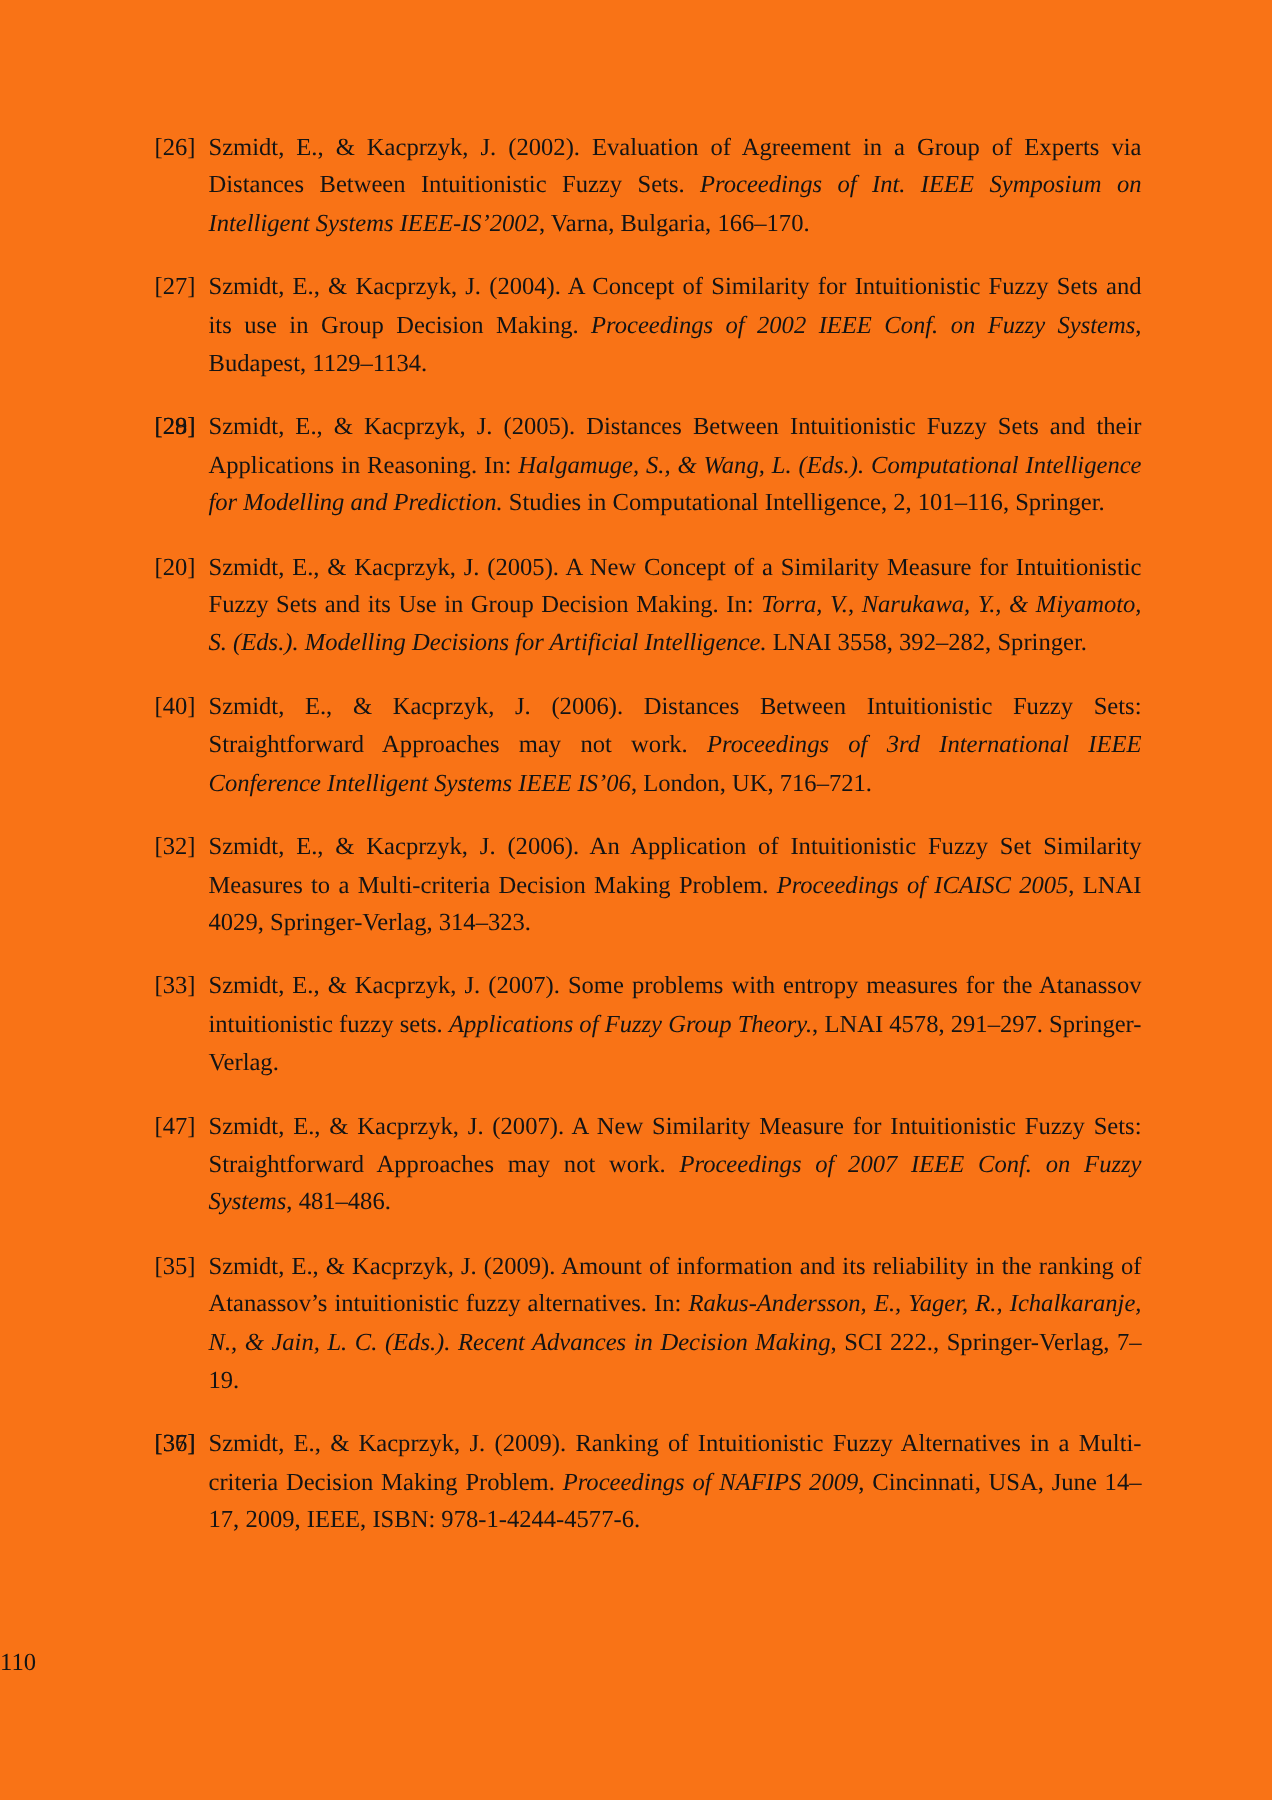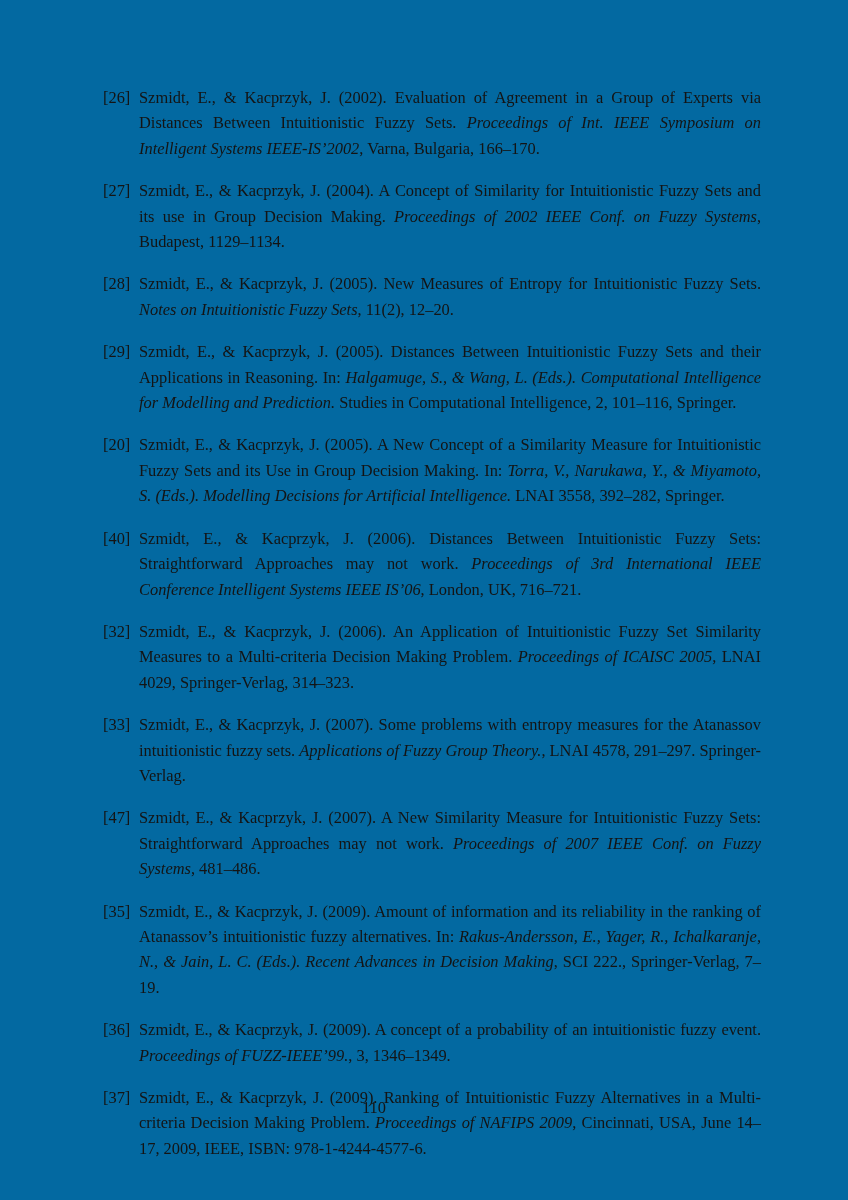--- a/index.html
+++ b/index.html
@@ -1,38 +1,38 @@
 <!DOCTYPE html>
 <html><head>
 <meta charset="utf-8">
 <style>
   html, body { margin: 0; padding: 0; background: #ffffff; }
   body { width: 848px; height: 1200px; position: relative; overflow: hidden; }
   .page {
-    position: absolute; left: 0; top: 0; width: 848px; height: 1200px; background: #0369a1;
+    position: absolute; left: 0; top: 0; width: 848px; height: 1200px; background: #f97316;
     font-family: "Liberation Serif", "DejaVu Serif", serif; color: #141414;
   }
   .refs { position: absolute; left: 103px; top: 85px; width: 658px; }
   .ref { position: relative; padding-left: 36px; font-size: 16.4px; line-height: 25.4px; text-align: justify; margin-bottom: 17px; }
   .ref .num { position: absolute; left: 0; top: 0; }
   .ref i { font-style: italic; }
-  .page-number { position: absolute; left: 0; width: 748px; top: 1098px; text-align: center; font-size: 16.4px; }
+  .page-number { position: absolute; left: 0; width: 748px; top: 1098px; text-align: left; font-size: 16.4px; }
 </style>
 </head>
 <body>
 
 <div class="page">
   <div class="refs">
       <div class="ref"><span class="num">[26]</span><span><span>Szmidt, E., &amp; Kacprzyk, J. (2002). Evaluation of Agreement in a Group of Experts via Distances Between Intuitionistic Fuzzy Sets. </span><i>Proceedings of Int. IEEE Symposium on Intelligent Systems IEEE-IS’2002</i><span>, Varna, Bulgaria, 166–170.</span></span></div>
       <div class="ref"><span class="num">[27]</span><span><span>Szmidt, E., &amp; Kacprzyk, J. (2004). A Concept of Similarity for Intuitionistic Fuzzy Sets and its use in Group Decision Making. </span><i>Proceedings of 2002 IEEE Conf. on Fuzzy Systems</i><span>, Budapest, 1129–1134.</span></span></div>
-      <div class="ref"><span class="num">[28]</span><span><span>Szmidt, E., &amp; Kacprzyk, J. (2005). New Measures of Entropy for Intuitionistic Fuzzy Sets. </span><i>Notes on Intuitionistic Fuzzy Sets</i><span>, 11(2), 12–20.</span></span></div>
+      <div class="ref"><span class="num">[28]</span></div>
       <div class="ref"><span class="num">[29]</span><span><span>Szmidt, E., &amp; Kacprzyk, J. (2005). Distances Between Intuitionistic Fuzzy Sets and their Applications in Reasoning. In: </span><i>Halgamuge, S., &amp; Wang, L. (Eds.). Computational Intelligence for Modelling and Prediction.</i><span> Studies in Computational Intelligence, 2, 101–116, Springer.</span></span></div>
       <div class="ref"><span class="num">[20]</span><span><span>Szmidt, E., &amp; Kacprzyk, J. (2005). A New Concept of a Similarity Measure for Intuitionistic Fuzzy Sets and its Use in Group Decision Making. In: </span><i>Torra, V., Narukawa, Y., &amp; Miyamoto, S. (Eds.). Modelling Decisions for Artificial Intelligence.</i><span> LNAI 3558, 392–282, Springer.</span></span></div>
       <div class="ref"><span class="num">[40]</span><span><span>Szmidt, E., &amp; Kacprzyk, J. (2006). Distances Between Intuitionistic Fuzzy Sets: Straightforward Approaches may not work. </span><i>Proceedings of 3rd International IEEE Conference Intelligent Systems IEEE IS’06</i><span>, London, UK, 716–721.</span></span></div>
       <div class="ref"><span class="num">[32]</span><span><span>Szmidt, E., &amp; Kacprzyk, J. (2006). An Application of Intuitionistic Fuzzy Set Similarity Measures to a Multi-criteria Decision Making Problem. </span><i>Proceedings of ICAISC 2005</i><span>, LNAI 4029, Springer-Verlag, 314–323.</span></span></div>
       <div class="ref"><span class="num">[33]</span><span><span>Szmidt, E., &amp; Kacprzyk, J. (2007). Some problems with entropy measures for the Atanassov intuitionistic fuzzy sets. </span><i>Applications of Fuzzy Group Theory.</i><span>, LNAI 4578, 291–297. Springer-Verlag.</span></span></div>
       <div class="ref"><span class="num">[47]</span><span><span>Szmidt, E., &amp; Kacprzyk, J. (2007). A New Similarity Measure for Intuitionistic Fuzzy Sets: Straightforward Approaches may not work. </span><i>Proceedings of 2007 IEEE Conf. on Fuzzy Systems</i><span>, 481–486.</span></span></div>
       <div class="ref"><span class="num">[35]</span><span><span>Szmidt, E., &amp; Kacprzyk, J. (2009). Amount of information and its reliability in the ranking of Atanassov’s intuitionistic fuzzy alternatives. In: </span><i>Rakus-Andersson, E., Yager, R., Ichalkaranje, N., &amp; Jain, L. C. (Eds.). Recent Advances in Decision Making</i><span>, SCI 222., Springer-Verlag, 7–19.</span></span></div>
-      <div class="ref"><span class="num">[36]</span><span><span>Szmidt, E., &amp; Kacprzyk, J. (2009). A concept of a probability of an intuitionistic fuzzy event. </span><i>Proceedings of FUZZ-IEEE’99.</i><span>, 3, 1346–1349.</span></span></div>
+      <div class="ref"><span class="num">[36]</span></div>
       <div class="ref"><span class="num">[37]</span><span><span>Szmidt, E., &amp; Kacprzyk, J. (2009). Ranking of Intuitionistic Fuzzy Alternatives in a Multi-criteria Decision Making Problem. </span><i>Proceedings of NAFIPS 2009</i><span>, Cincinnati, USA, June 14–17, 2009, IEEE, ISBN: 978-1-4244-4577-6.</span></span></div>
     </div>
   <div class="page-number">110</div>
 </div>
 
 </body></html>

